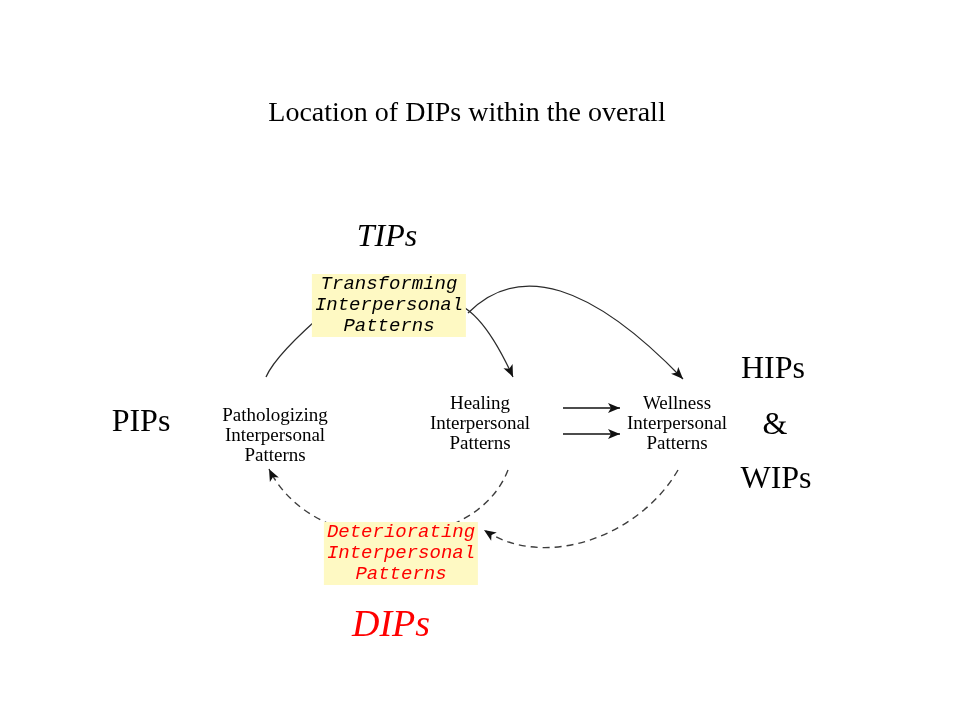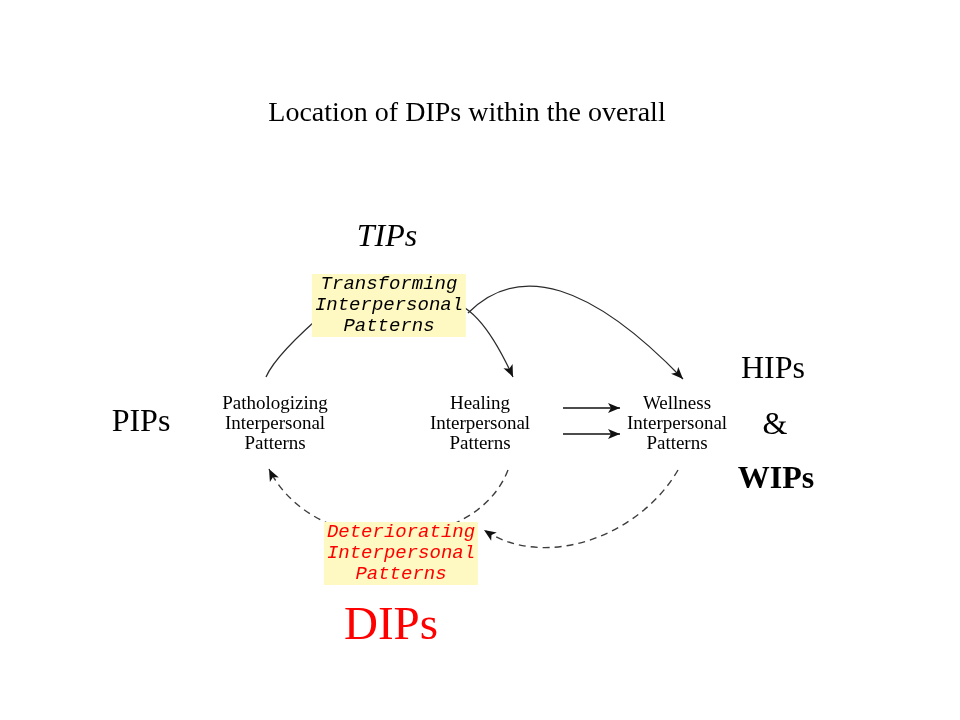--- a/index.html
+++ b/index.html
@@ -19,21 +19,21 @@
     text-align:center;
     white-space:nowrap;
   }
   .title   { font-size:28px; line-height:33px; }
   .big     { font-size:32px; line-height:36px; }
   .big-ital{ font-size:32px; line-height:36px; font-style:italic; }
   .node    { font-size:19px; line-height:20px; }
   .node-ital { font-size:19px; line-height:21px; font-style:italic; }
   .occlude > div { background:#fef9c3; padding:0 3px;font-family:Liberation Mono, monospace; }
   .red  { color:#fe0000; }
-  .dips-big { font-size:47px; line-height:38px; }
+  .dips-big { font-size:38px; line-height:38px; font-style:italic; }
 </style>
 </head>
 <body>
 
 <div class="stage">
 
   <svg class="arcs" width="960" height="720" viewBox="0 0 960 720">
     <defs>
       <marker id="ah" markerUnits="userSpaceOnUse" markerWidth="14" markerHeight="12" viewBox="0 0 14 12" refX="13" refY="6" orient="auto">
         <path d="M 1 1 L 13 6 L 1 11 L 4 6 Z" fill="#111111"></path>
@@ -61,41 +61,41 @@
   <div class="abs big-ital" style="left:387px; top:181px;text-align:center;">TIPs</div>
 
   <div class="abs node-ital occlude" style="left:389px; top:238px;">
     <div>Transforming</div>
     <div>Interpersonal</div>
     <div>Patterns</div>
   </div>
 
   <div class="abs big" style="left:141px; top:366px;">PIPs</div>
 
-  <div class="abs node" style="left:275px; top:357px;text-align:center;">
+  <div class="abs node" style="left:275px; top:369px;text-align:center;">
     <div>Pathologizing</div>
     <div>Interpersonal</div>
     <div>Patterns</div>
   </div>
 
   <div class="abs node" style="left:480px; top:357px;">
     <div>Healing</div>
     <div>Interpersonal</div>
     <div>Patterns</div>
   </div>
 
   <div class="abs node" style="left:677px; top:357px;font-family:Liberation Serif, serif;">
     <div>Wellness</div>
     <div>Interpersonal</div>
     <div>Patterns</div>
   </div>
 
   <div class="abs big" style="left:773px; top:313px;">HIPs</div>
   <div class="abs big" style="left:775px; top:369px;">&amp;</div>
-  <div class="abs big" style="left:776px; top:423px;font-weight:bold;">WIPs</div>
+  <div class="abs big" style="left:776px; top:423px;">WIPs</div>
 
   <div class="abs node-ital red occlude" style="left:401px; top:486px;">
     <div>Deteriorating</div>
     <div>Interpersonal</div>
     <div>Patterns</div>
   </div>
 
   <div class="abs dips-big red" style="left:391px; top:568px;">DIPs</div>
 
 </div>

